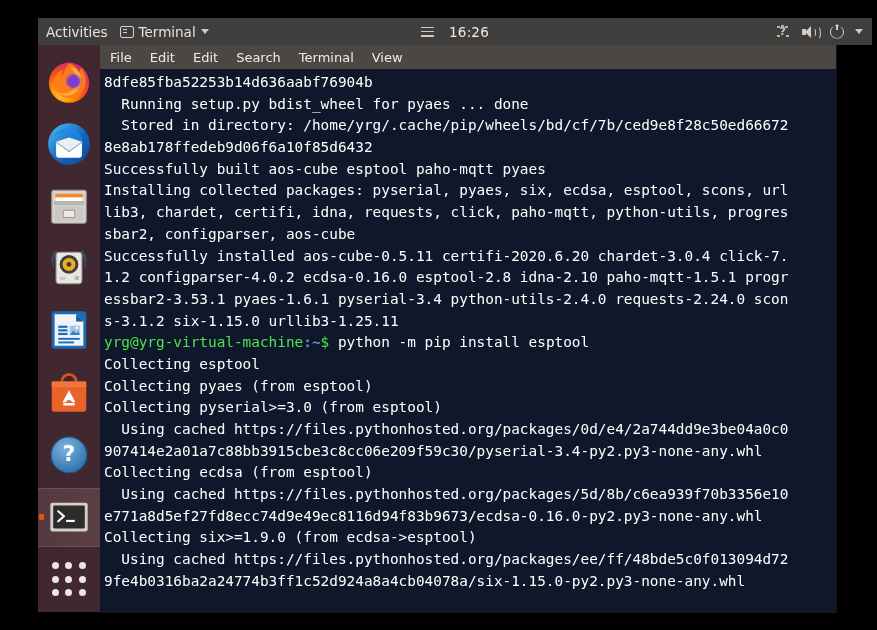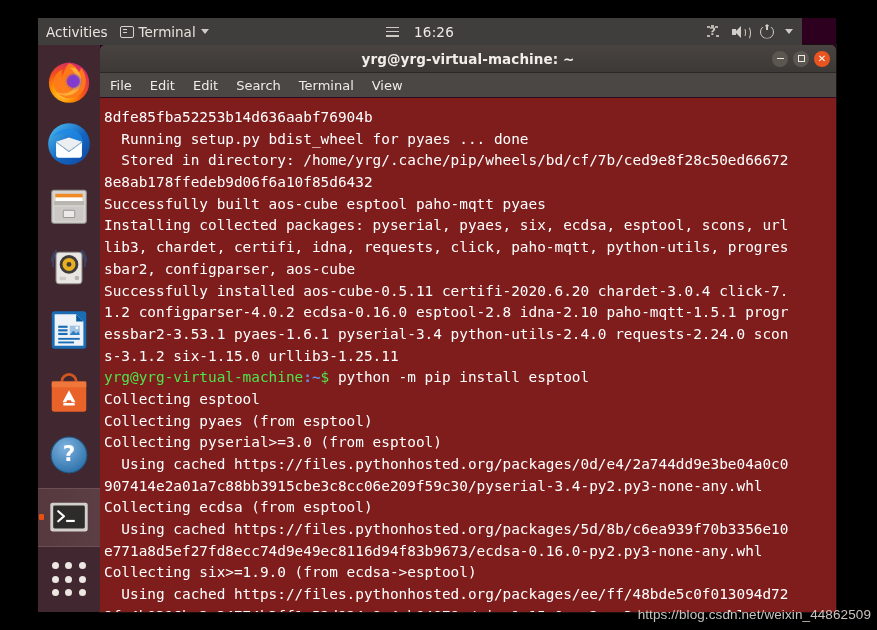--- a/index.html
+++ b/index.html
@@ -28,21 +28,21 @@
     height: 594px;
     background: #2c001e;
     overflow: hidden;
   }
 
   
   #topbar {
     position: absolute;
     left: 38px;
     top: 18px;
-    width: 764px;
+    width: 834px;
     height: 27px;
     background: #403e3c;
     display: flex;
     align-items: center;
     color: #e6e1dc;
     font-size: 13.5px;
     z-index: 40;
   }
   .tb-left { display: flex; align-items: center; padding-left: 8px; gap: 12px; }
   .tb-item { display: flex; align-items: center; gap: 5px; cursor: default; }
@@ -223,24 +223,24 @@
     padding-left: 10px;
     gap: 18px;
     color: #f0ebe6;
     font-size: 13px;
     border-bottom: 1px solid #2c0a20;
   }
   .menu-item { cursor: default; }
 
   #termbody {
     flex: 1;
-    background: #7f1d1d;
+    background: #0f172a;
     position: relative;
     overflow: hidden;
-    padding: 9px 0 0 2px;
+    padding: 2px 0 0 2px;
     box-sizing: border-box;
   }
   #termtext {
     font-family: "DejaVu Sans Mono", monospace;
     font-size: 14.4px;
     line-height: 21.7px;
     color: #ffffff;
     white-space: pre;
     padding-left: 2px;
   }
@@ -436,44 +436,29 @@
           <i></i>
           <i></i>
           <i></i>
           <i></i>
       </span>
     </div>
   </div>
 
   <div id="termwin">
 
-    <div id="titlebar">
-      <span id="wintitle">yrg@yrg-virtual-machine: ~</span>
-      <span class="winbtns">
-        <span class="wbtn">
-            <span class="minus"></span>
-          </span>
-        <span class="wbtn">
-            <span class="sq"></span>
-          </span>
-        <span class="wbtn close">
-            <span class="x">✕</span>
-          </span>
-      </span>
-    </div>
 
     <div id="menubar">
       <span class="menu-item">File</span>
       <span class="menu-item">Edit</span>
       <span class="menu-item">Edit</span>
       <span class="menu-item">Search</span>
       <span class="menu-item">Terminal</span>
       <span class="menu-item">View</span>
     </div>
 
     <div id="termbody">
       <div id="termtext"><span class="ln">8dfe85fba52253b14d636aabf76904b</span><span class="ln">  Running setup.py bdist_wheel for pyaes ... done</span><span class="ln">  Stored in directory: /home/yrg/.cache/pip/wheels/bd/cf/7b/ced9e8f28c50ed66672</span><span class="ln">8e8ab178ffedeb9d06f6a10f85d6432</span><span class="ln">Successfully built aos-cube esptool paho-mqtt pyaes</span><span class="ln">Installing collected packages: pyserial, pyaes, six, ecdsa, esptool, scons, url</span><span class="ln">lib3, chardet, certifi, idna, requests, click, paho-mqtt, python-utils, progres</span><span class="ln">sbar2, configparser, aos-cube</span><span class="ln">Successfully installed aos-cube-0.5.11 certifi-2020.6.20 chardet-3.0.4 click-7.</span><span class="ln">1.2 configparser-4.0.2 ecdsa-0.16.0 esptool-2.8 idna-2.10 paho-mqtt-1.5.1 progr</span><span class="ln">essbar2-3.53.1 pyaes-1.6.1 pyserial-3.4 python-utils-2.4.0 requests-2.24.0 scon</span><span class="ln">s-3.1.2 six-1.15.0 urllib3-1.25.11</span><span class="ln"><span class="g">yrg@yrg-virtual-machine</span><span class="b">:~</span><span class="g">$</span><span class="w"> python -m pip install esptool</span></span><span class="ln">Collecting esptool</span><span class="ln">Collecting pyaes (from esptool)</span><span class="ln">Collecting pyserial&gt;=3.0 (from esptool)</span><span class="ln">  Using cached https://files.pythonhosted.org/packages/0d/e4/2a744dd9e3be04a0c0</span><span class="ln">907414e2a01a7c88bb3915cbe3c8cc06e209f59c30/pyserial-3.4-py2.py3-none-any.whl</span><span class="ln">Collecting ecdsa (from esptool)</span><span class="ln">  Using cached https://files.pythonhosted.org/packages/5d/8b/c6ea939f70b3356e10</span><span class="ln">e771a8d5ef27fd8ecc74d9e49ec8116d94f83b9673/ecdsa-0.16.0-py2.py3-none-any.whl</span><span class="ln">Collecting six&gt;=1.9.0 (from ecdsa-&gt;esptool)</span><span class="ln">  Using cached https://files.pythonhosted.org/packages/ee/ff/48bde5c0f013094d72</span><span class="ln">9fe4b0316ba2a24774b3ff1c52d924a8a4cb04078a/six-1.15.0-py2.py3-none-any.whl</span></div>
       <div id="scroll-region"></div>
     </div>
   </div>
 
-  <div id="watermark">https://blog.csdn.net/weixin_44862509</div>
 </div>
 
 </body></html>

